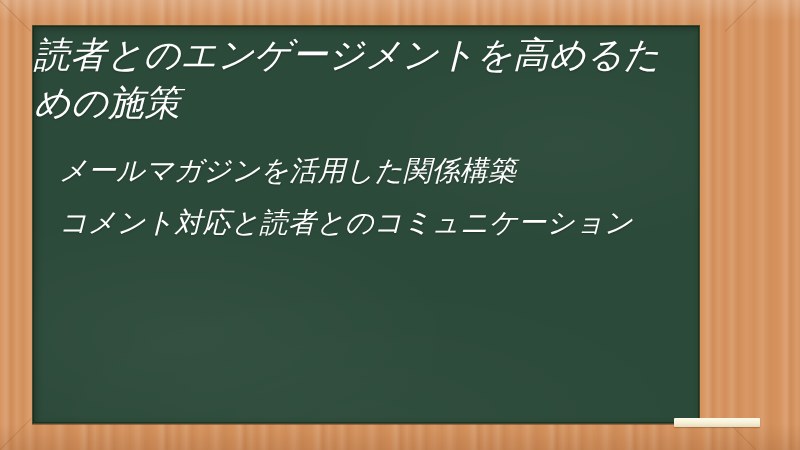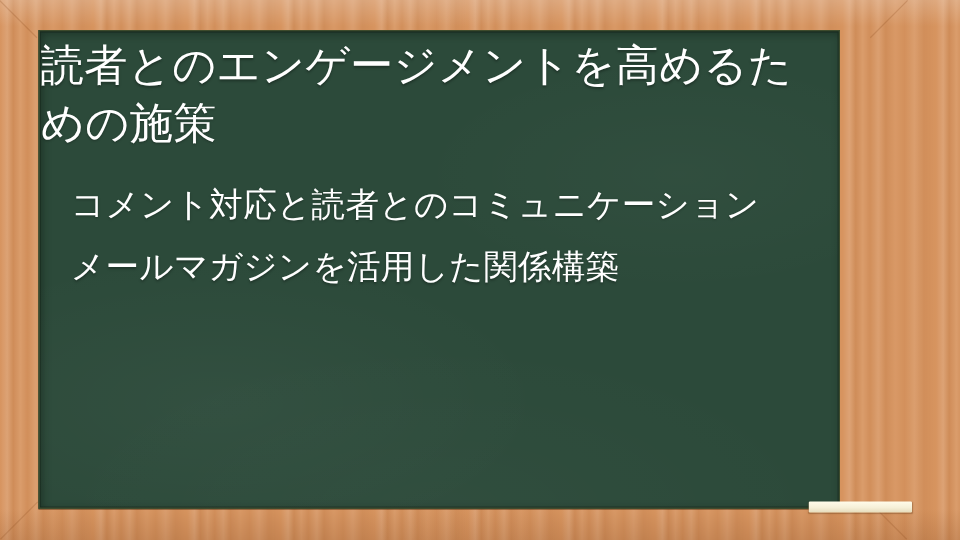--- a/index.html
+++ b/index.html
@@ -74,20 +74,21 @@
     position:absolute;
     left:32px; top:25px;
     width:668px; height:399px;
     background:#2c4a3a;
     border:1px solid #3f4b2c;
     box-shadow:
       inset 0 0 0 1px rgba(20,35,25,.55),
       inset 2px 2px 7px rgba(10,22,14,.45),
       0 1px 0 rgba(60,30,10,.40);
     overflow:hidden;
+    font-style:italic;
   }
 
   
   .board-texture {
     position:absolute; inset:0;
     pointer-events:none;
     background:
       radial-gradient(ellipse 60% 45% at 22% 78%, rgba(255,255,255,.030), rgba(255,255,255,0) 70%),
       radial-gradient(ellipse 48% 36% at 80% 30%, rgba(255,255,255,.022), rgba(255,255,255,0) 70%),
       radial-gradient(ellipse 70% 50% at 50% 100%, rgba(255,255,255,.018), rgba(255,255,255,0) 72%);
@@ -154,22 +155,22 @@
 
   <div class="board">
     <div class="board-texture"></div>
 
     <div class="board-inner">
 
       <div class="title">読者とのエンゲージメントを高めるた
 めの施策</div>
 
       <ul class="bullets">
+        <li>メールマガジンを活用した関係構築</li>
         <li>コメント対応と読者とのコミュニケーション</li>
-        <li>メールマガジンを活用した関係構築</li>
       </ul>
 
     </div>
   </div>
 
   <div class="chalk-stick"></div>
 
 </div>
 
 </body></html>

